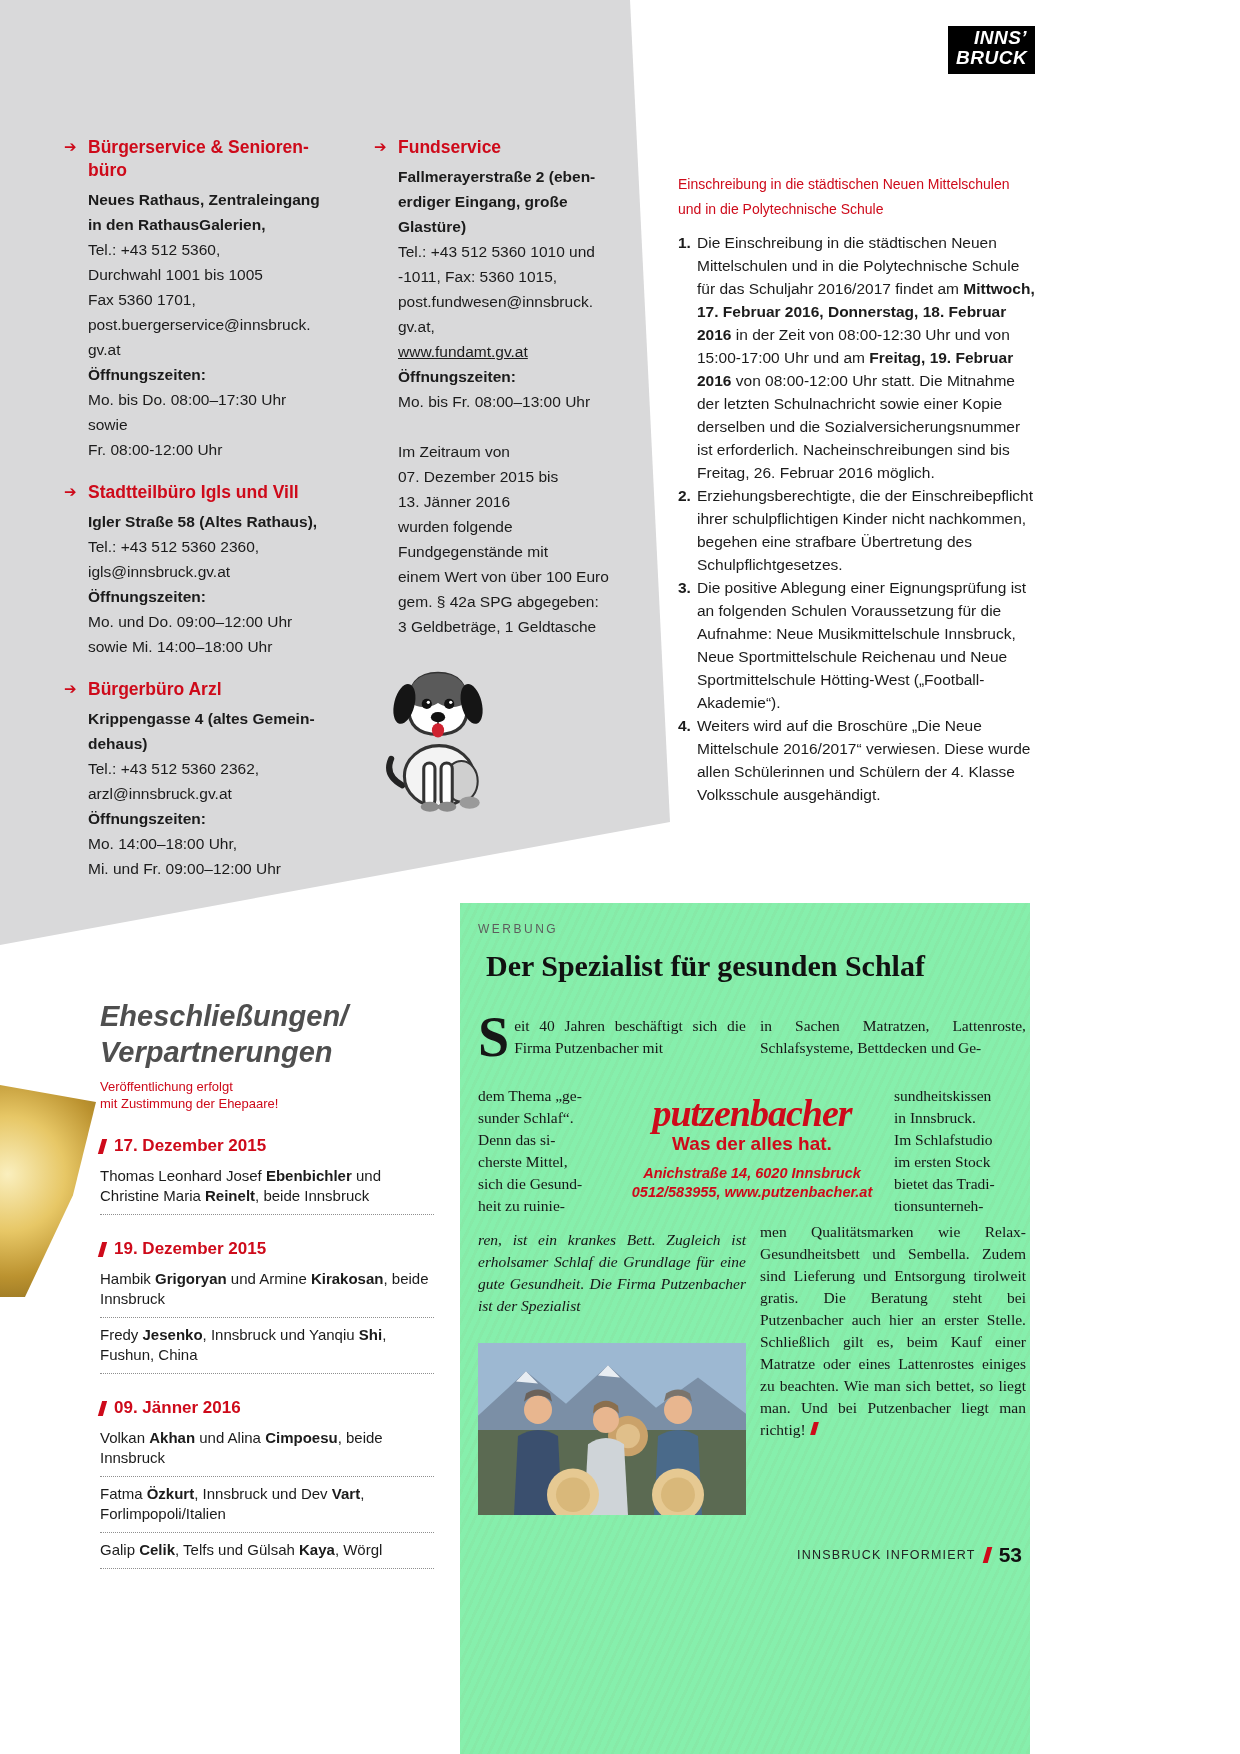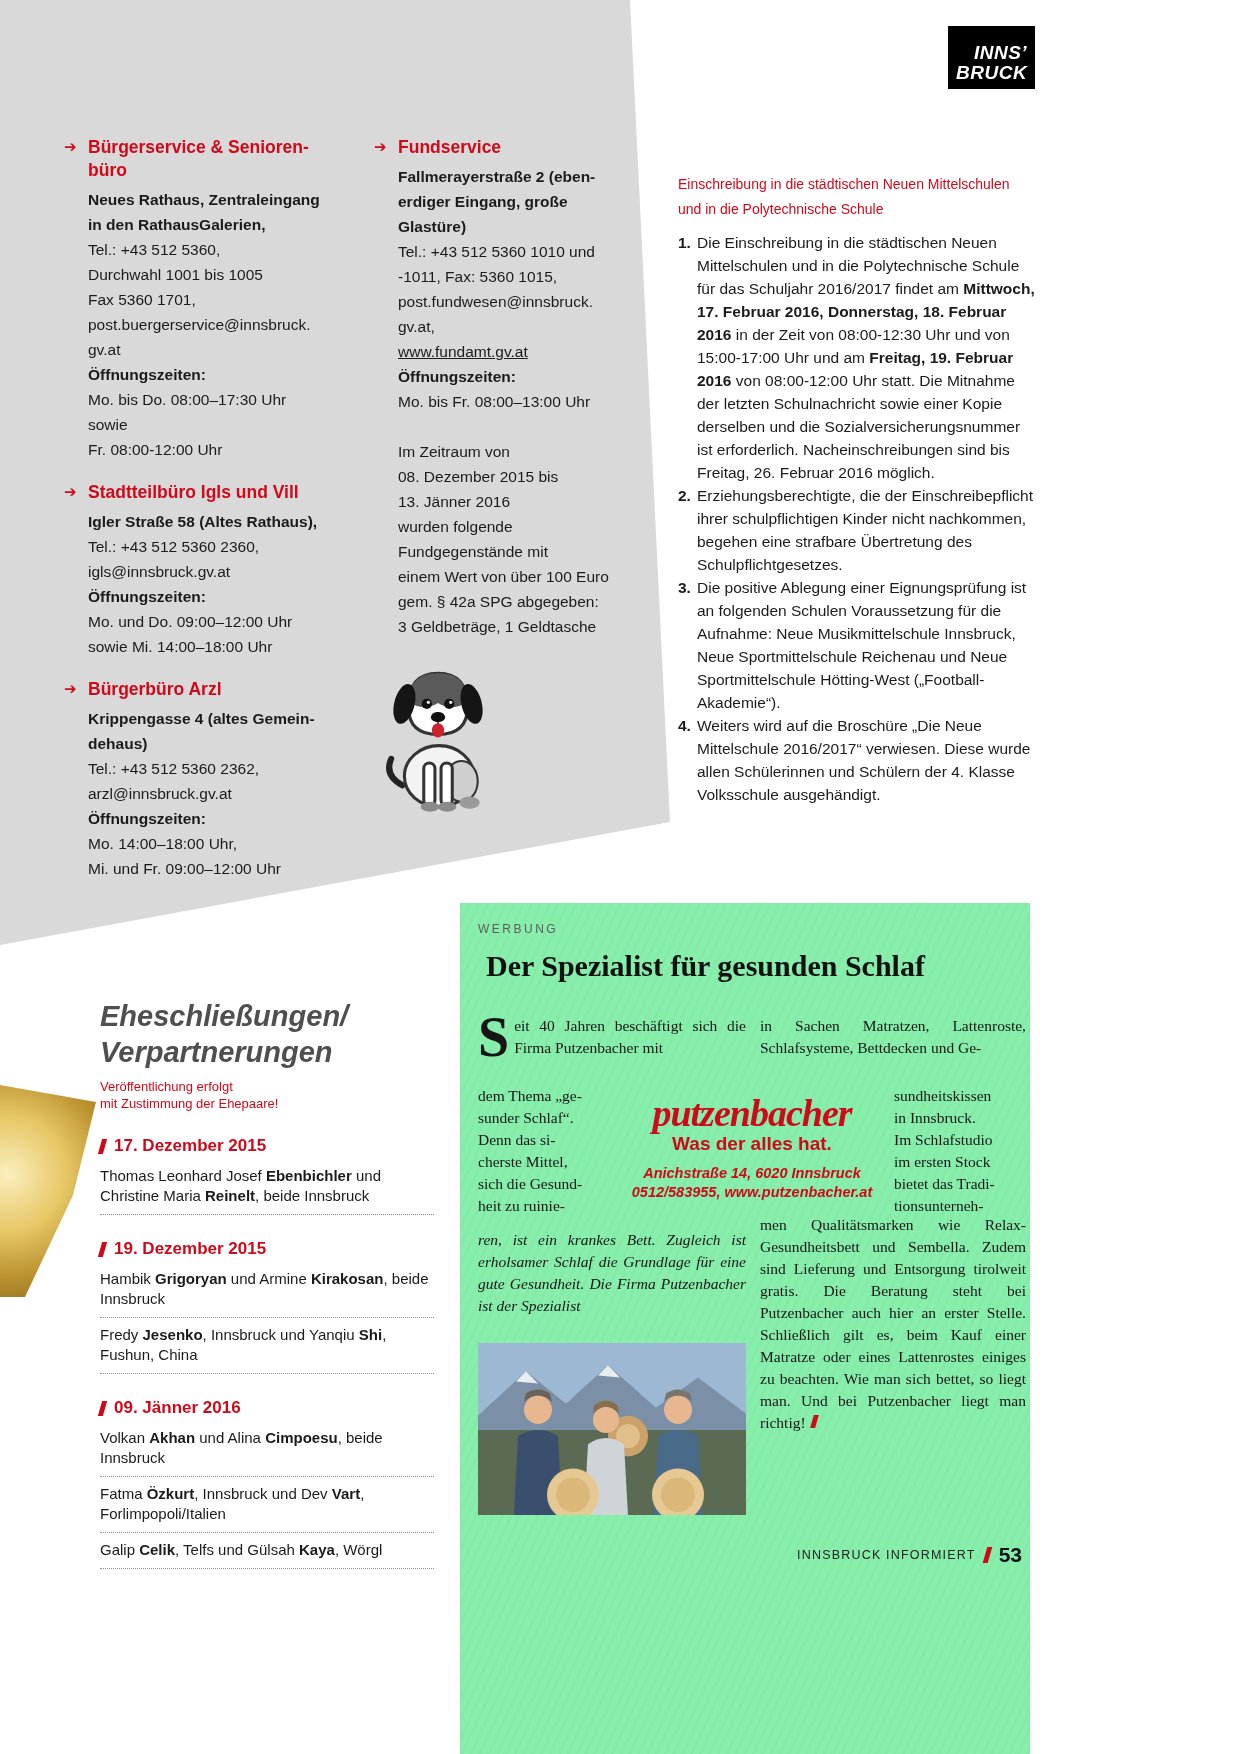--- a/index.html
+++ b/index.html
@@ -14,21 +14,21 @@
 
   
   .gray-panel{position:absolute;left:0;top:0;width:670px;height:945px;background:#d9d9da;
     clip-path:polygon(0 0,630px 0,670px 822px,0 945px);}
   .gold{position:absolute;left:0;top:1085px;width:96px;height:212px;
     background:radial-gradient(circle at 8% 42%,#faefbe 0%,#e7c766 38%,#bb922f 68%,#83651d 100%);
     clip-path:polygon(0 0,100% 8%,76% 52%,26% 100%,0 100%);}
 
   
   .logo{position:absolute;left:948px;top:26px;background:#000;color:#fff;text-align:right;
-    padding:17px 8px 6px;font-weight:bold;font-style:italic;font-size:19px;line-height:20px;letter-spacing:.5px;}
+    padding:2px 8px 6px;font-weight:bold;font-style:italic;font-size:19px;line-height:20px;letter-spacing:.5px;}
 
   
   .col{position:absolute;width:262px;}
   .col1{left:64px;top:136px;}
   .col2{left:374px;top:136px;}
   .sec{position:relative;padding-left:24px;margin-bottom:19px;}
   .sec-arrow{position:absolute;left:0;top:2px;color:var(--red);font-size:15px;}
   .sec-title{color:var(--red);font-size:17.5px;font-weight:bold;line-height:23px;white-space:pre-line;margin:0 0 5px;}
   .ln{font-size:15.5px;line-height:25px;}
 
@@ -58,21 +58,21 @@
   .ad-head{position:absolute;left:18px;top:38px;width:540px;margin:8px;color:#111;
     font-family:"Liberation Serif","DejaVu Serif",serif;font-size:30px;font-weight:bold;}
   .ad-p{position:absolute;margin:0;color:#161616;text-align:justify;
     font-family:"Liberation Serif","DejaVu Serif",serif;font-size:15.5px;line-height:22px;}
   .p-lt{left:18px;top:112px;width:268px;}
   .dropcap{float:left;font-size:56px;line-height:44px;font-weight:bold;padding-right:5px;}
   .p-lm{left:18px;top:182px;width:136px;white-space:pre-line;text-align:left;}
   .p-lb{left:18px;top:326px;width:268px;font-style:italic;}
   .p-rt{left:300px;top:112px;width:266px;}
   .p-rm{left:434px;top:182px;width:132px;white-space:pre-line;text-align:left;}
-  .p-rb{left:300px;top:311px;width:266px;}
+  .p-rb{left:300px;top:318px;width:266px;}
   .inline-slash{width:5px;height:13px;margin-left:6px;vertical-align:baseline;}
   .ad-logo{position:absolute;left:152px;top:190px;width:280px;text-align:center;}
   .ad-logo-script{font-family:"Liberation Serif","DejaVu Serif",serif;font-style:italic;font-weight:bold;
     font-size:38px;line-height:40px;color:var(--red);letter-spacing:-1px;}
   .ad-logo-tag{font-size:19px;font-weight:bold;color:var(--red);}
   .ad-logo-addr{font-size:14.5px;line-height:19px;font-weight:bold;font-style:italic;color:var(--red);margin-top:9px;}
   .ad-photo{position:absolute;left:18px;top:440px;width:268px;height:172px;}
 
   
   .footer{position:absolute;left:690px;top:1543px;width:332px;display:flex;justify-content:flex-end;align-items:center;gap:9px;}
@@ -147,21 +147,21 @@
         <div class="ln b">Glastüre)</div>
         <div class="ln">Tel.: +43 512 5360 1010 und</div>
         <div class="ln">-1011, Fax: 5360 1015,</div>
         <div class="ln">post.fundwesen@innsbruck.</div>
         <div class="ln">gv.at,</div>
         <div class="ln u">www.fundamt.gv.at</div>
         <div class="ln b">Öffnungszeiten:</div>
         <div class="ln">Mo. bis Fr. 08:00–13:00 Uhr</div>
         <div class="ln">&nbsp;</div>
         <div class="ln">Im Zeitraum von</div>
-        <div class="ln">08. Dezember 2015 bis</div>
+        <div class="ln">07. Dezember 2015 bis</div>
         <div class="ln">13. Jänner 2016</div>
         <div class="ln">wurden folgende</div>
         <div class="ln">Fundgegenstände mit</div>
         <div class="ln">einem Wert von über 100 Euro</div>
         <div class="ln"> gem. § 42a SPG abgegeben:</div>
         <div class="ln">3 Geldbeträge, 1 Geldtasche</div>
       </div>
   </div>
 </div>
 

